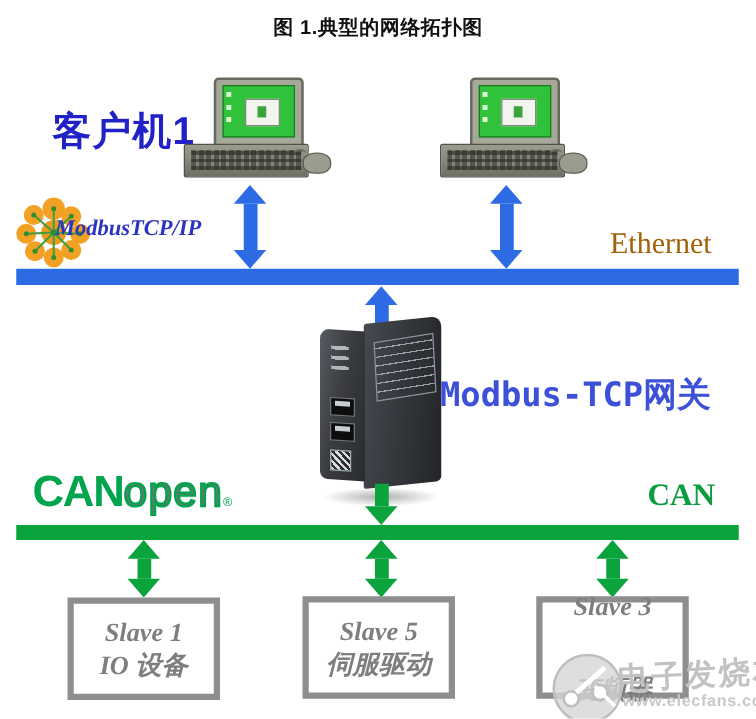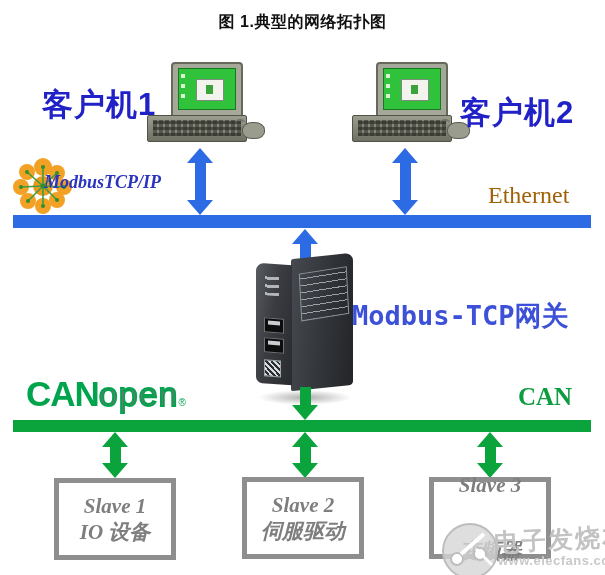--- a/index.html
+++ b/index.html
@@ -144,21 +144,20 @@
         <div class="scr-window">
           <div class="scr-glyph"></div>
         </div>
       </div>
     </div>
     <div class="keyboard">
         <div class="keys"></div>
       </div>
     <div class="mouse"></div>
   </div>
-  <div class="abs client-label c2">客户机2</div>
 
   <div class="abs varrow blue" style="left:187px;top:148px;height:67px;">
     <div class="head up"></div>
     <div class="shaft"></div>
     <div class="head down"></div>
   </div>
   <div class="abs varrow blue" style="left:392px;top:148px;height:67px;">
     <div class="head up"></div>
     <div class="shaft"></div>
     <div class="head down"></div>
@@ -252,21 +251,21 @@
     <div class="head up"></div>
     <div class="shaft"></div>
     <div class="head down"></div>
   </div>
 
   <div class="abs slave s1">
     <div>Slave 1</div>
     <div>IO 设备</div>
   </div>
   <div class="abs slave s2">
-    <div>Slave 2</div>
+    <div>Slave 5</div>
     <div>伺服驱动</div>
   </div>
   <div class="abs slave s3">
     <div>Slave 3</div>
     <div>变频器</div>
   </div>
 
   <div class="abs watermark">
     <svg width="60" height="58" viewBox="0 0 60 58" style="position:absolute;left:4px;top:18px;">
       <circle cx="30" cy="30" r="27" fill="#d6d6d6" fill-opacity="0.8" stroke="#bdbdbd" stroke-width="2"></circle>

